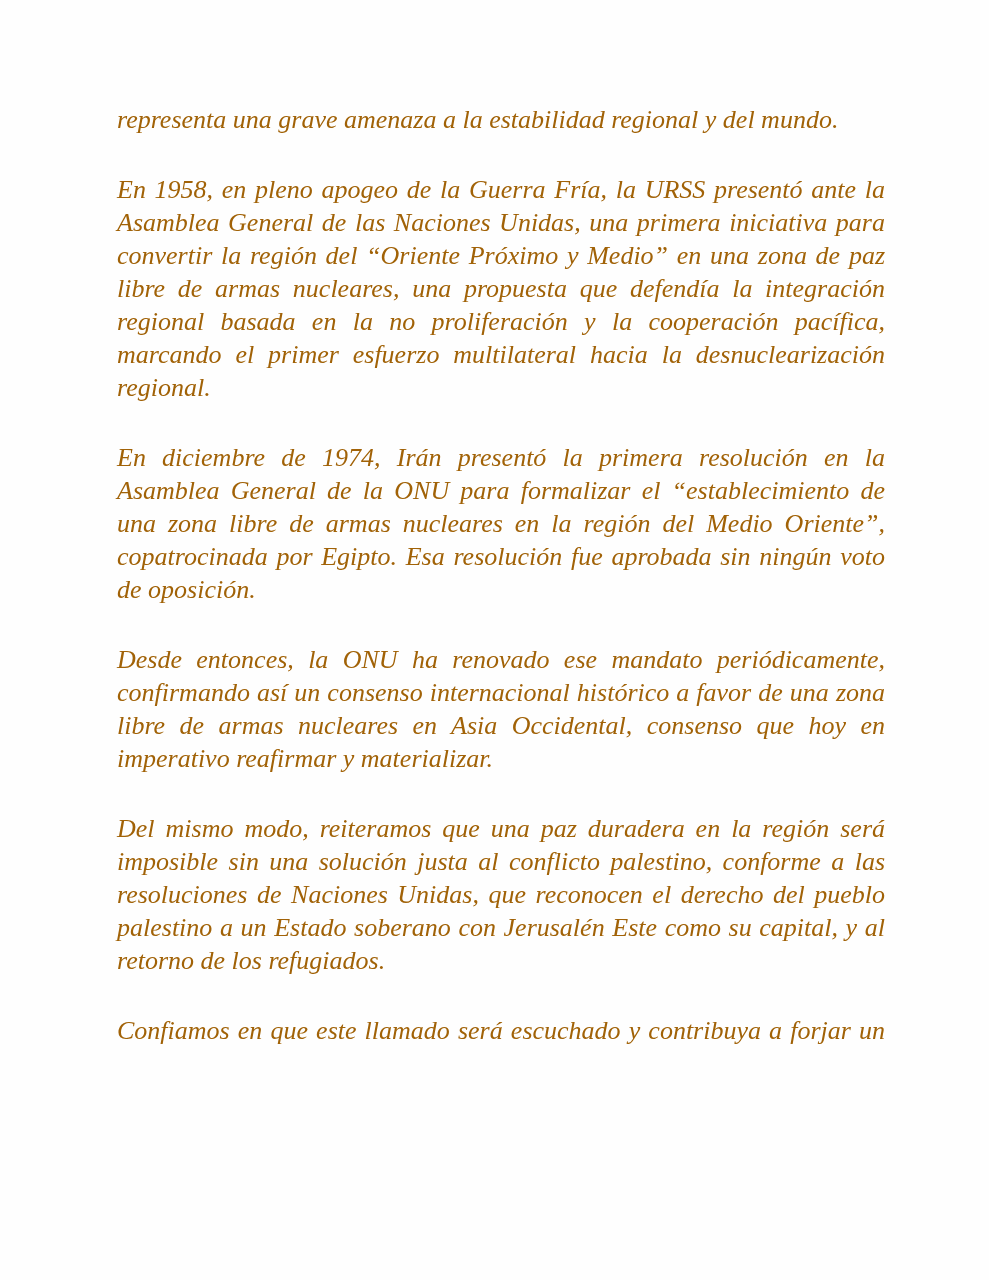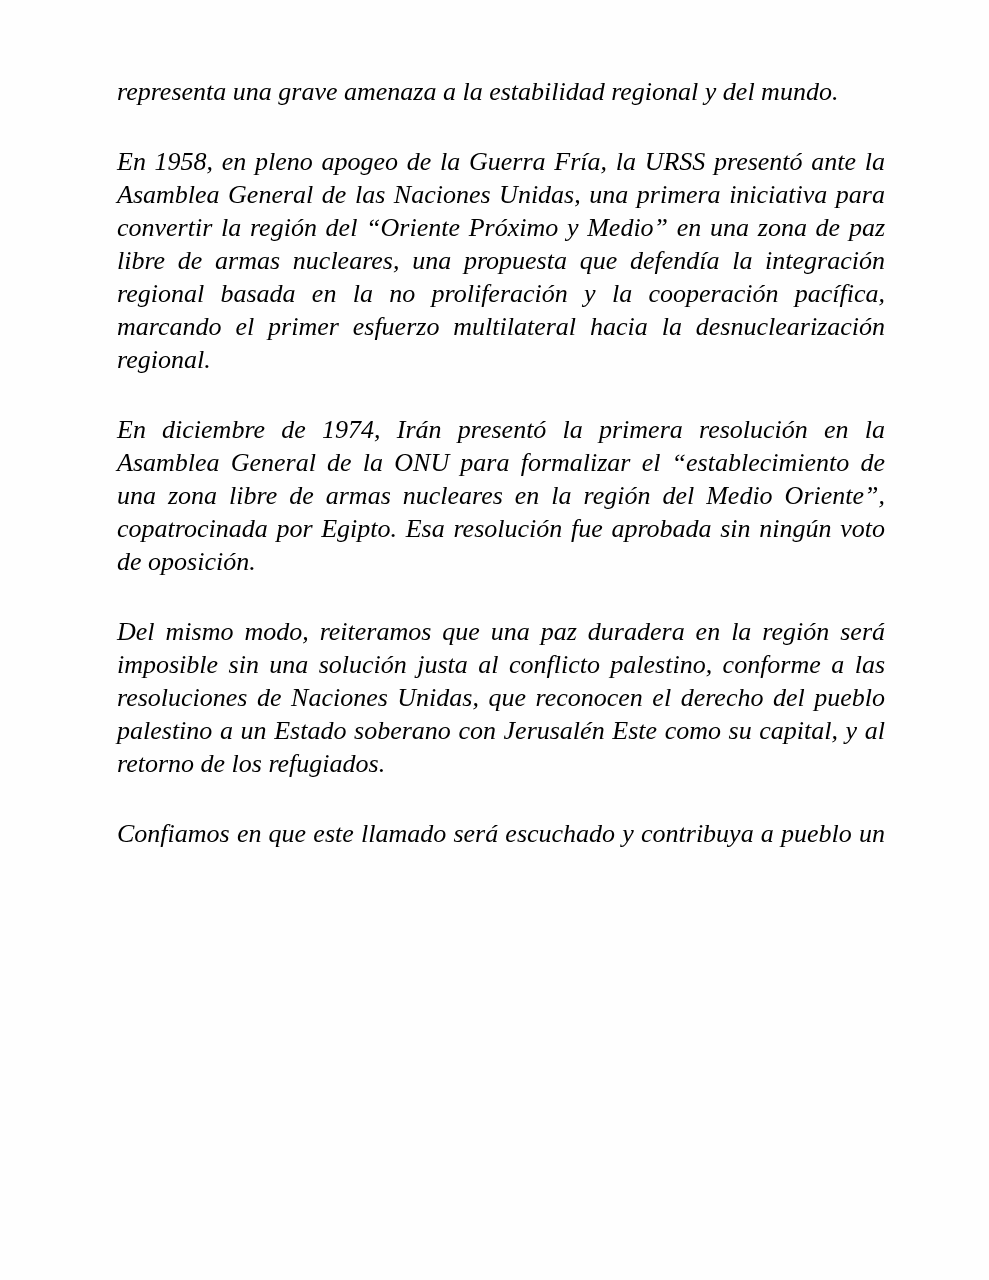--- a/index.html
+++ b/index.html
@@ -10,39 +10,40 @@
   body {
     width: 989px;
     height: 1280px;
     overflow: hidden;
   }
   .page {
     box-sizing: border-box;
     width: 989px;
     height: 1280px;
     background: #fefefe;
-    padding: 75px 104px 0 117px;
+    padding: 103px 104px 0 117px;
     font-family: "Liberation Serif", "DejaVu Serif", serif;
     font-style: italic;
     font-size: 26px;
     line-height: 33px;
-    color: #000000;
+    color: #a16207;
     text-align: justify;
     text-justify: inter-word;
   }
   .para {
     margin: 0 0 37px 0;
   }
   
   .para-continued {
     text-align-last: justify;
   }
 </style>
 </head>
 <body>
 
 <main class="page">
   <div class="para">representa una grave amenaza a la estabilidad regional y del mundo.</div>
   <div class="para">En 1958, en pleno apogeo de la Guerra Fría, la URSS presentó ante la Asamblea General de las Naciones Unidas, una primera iniciativa para convertir la región del “Oriente Próximo y Medio” en una zona de paz libre de armas nucleares, una propuesta que defendía la integración regional basada en la no proliferación y la cooperación pacífica, marcando el primer esfuerzo multilateral hacia la desnuclearización regional.</div>
   <div class="para">En diciembre de 1974, Irán presentó la primera resolución en la Asamblea General de la ONU para formalizar el “establecimiento de una zona libre de armas nucleares en la región del Medio Oriente”, copatrocinada por Egipto. Esa resolución fue aprobada sin ningún voto de oposición.</div>
+  <div class="para">Desde entonces, la ONU ha renovado ese mandato periódicamente, confirmando así un consenso internacional histórico a favor de una zona libre de armas nucleares en Asia Occidental, consenso que hoy en imperativo reafirmar y materializar.</div>
   <div class="para">Del mismo modo, reiteramos que una paz duradera en la región será imposible sin una solución justa al conflicto palestino, conforme a las resoluciones de Naciones Unidas, que reconocen el derecho del pueblo palestino a un Estado soberano con Jerusalén Este como su capital, y al retorno de los refugiados.</div>
-  <div class="para para-continued">Confiamos en que este llamado será escuchado y contribuya a pueblo un</div>
+  <div class="para para-continued">Confiamos en que este llamado será escuchado y contribuya a forjar un</div>
 </main>
 
 </body></html>

